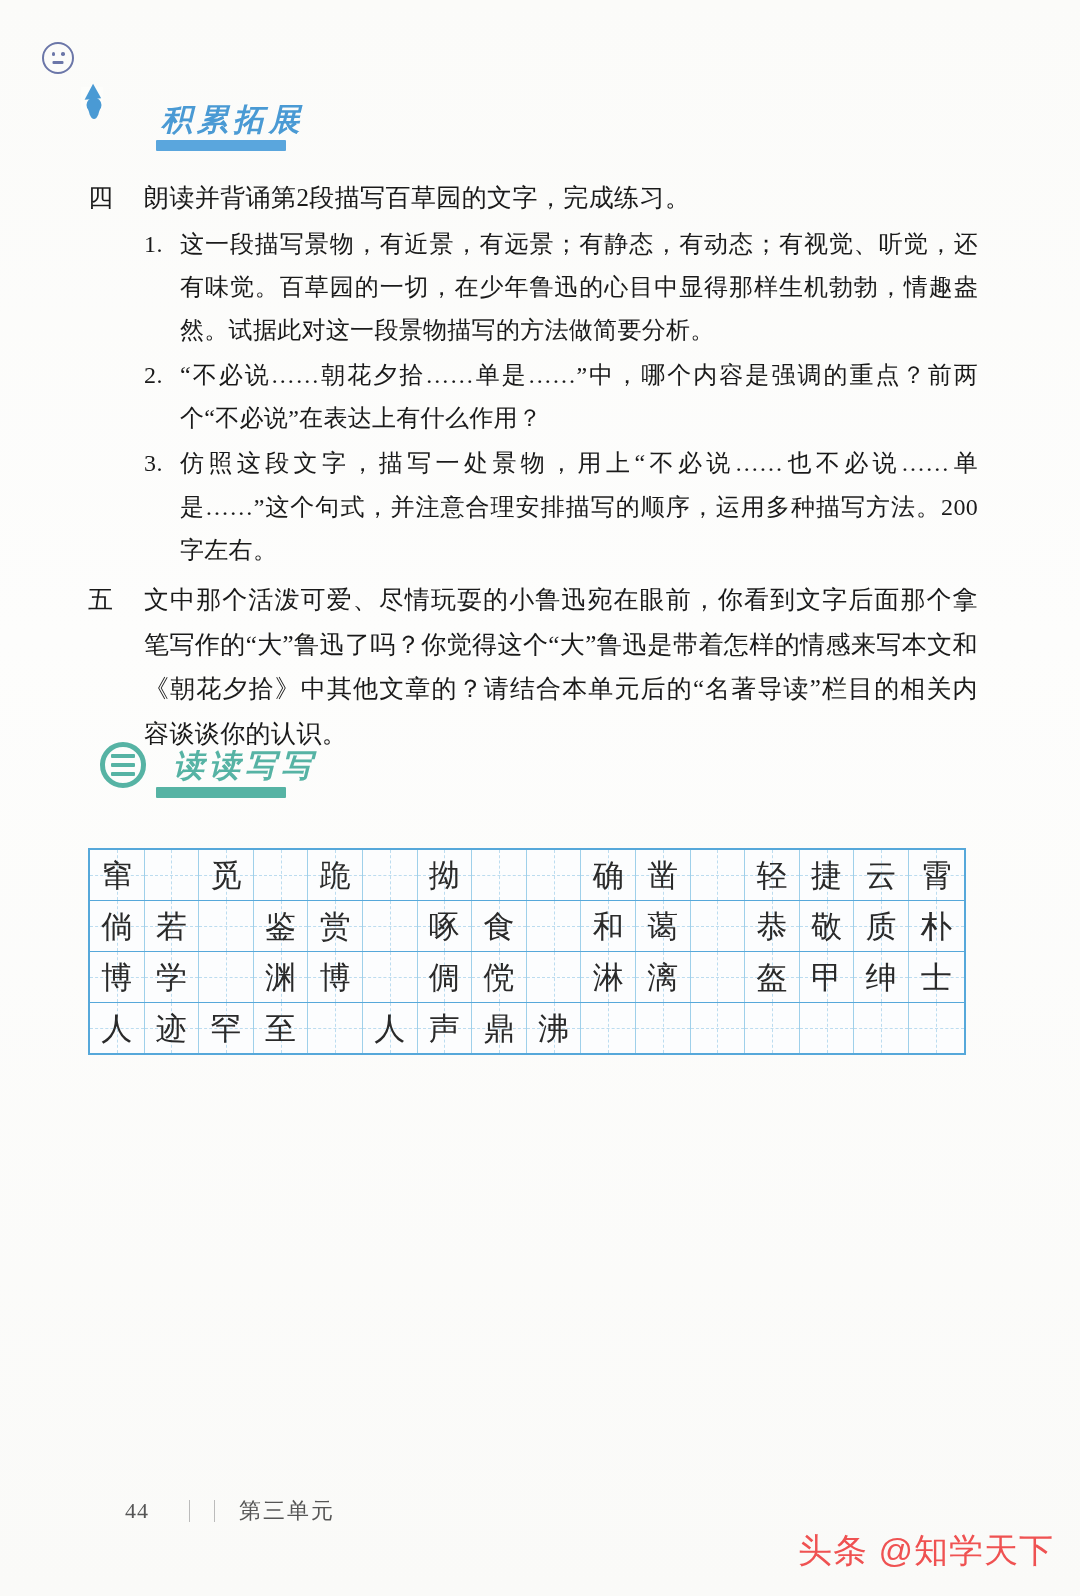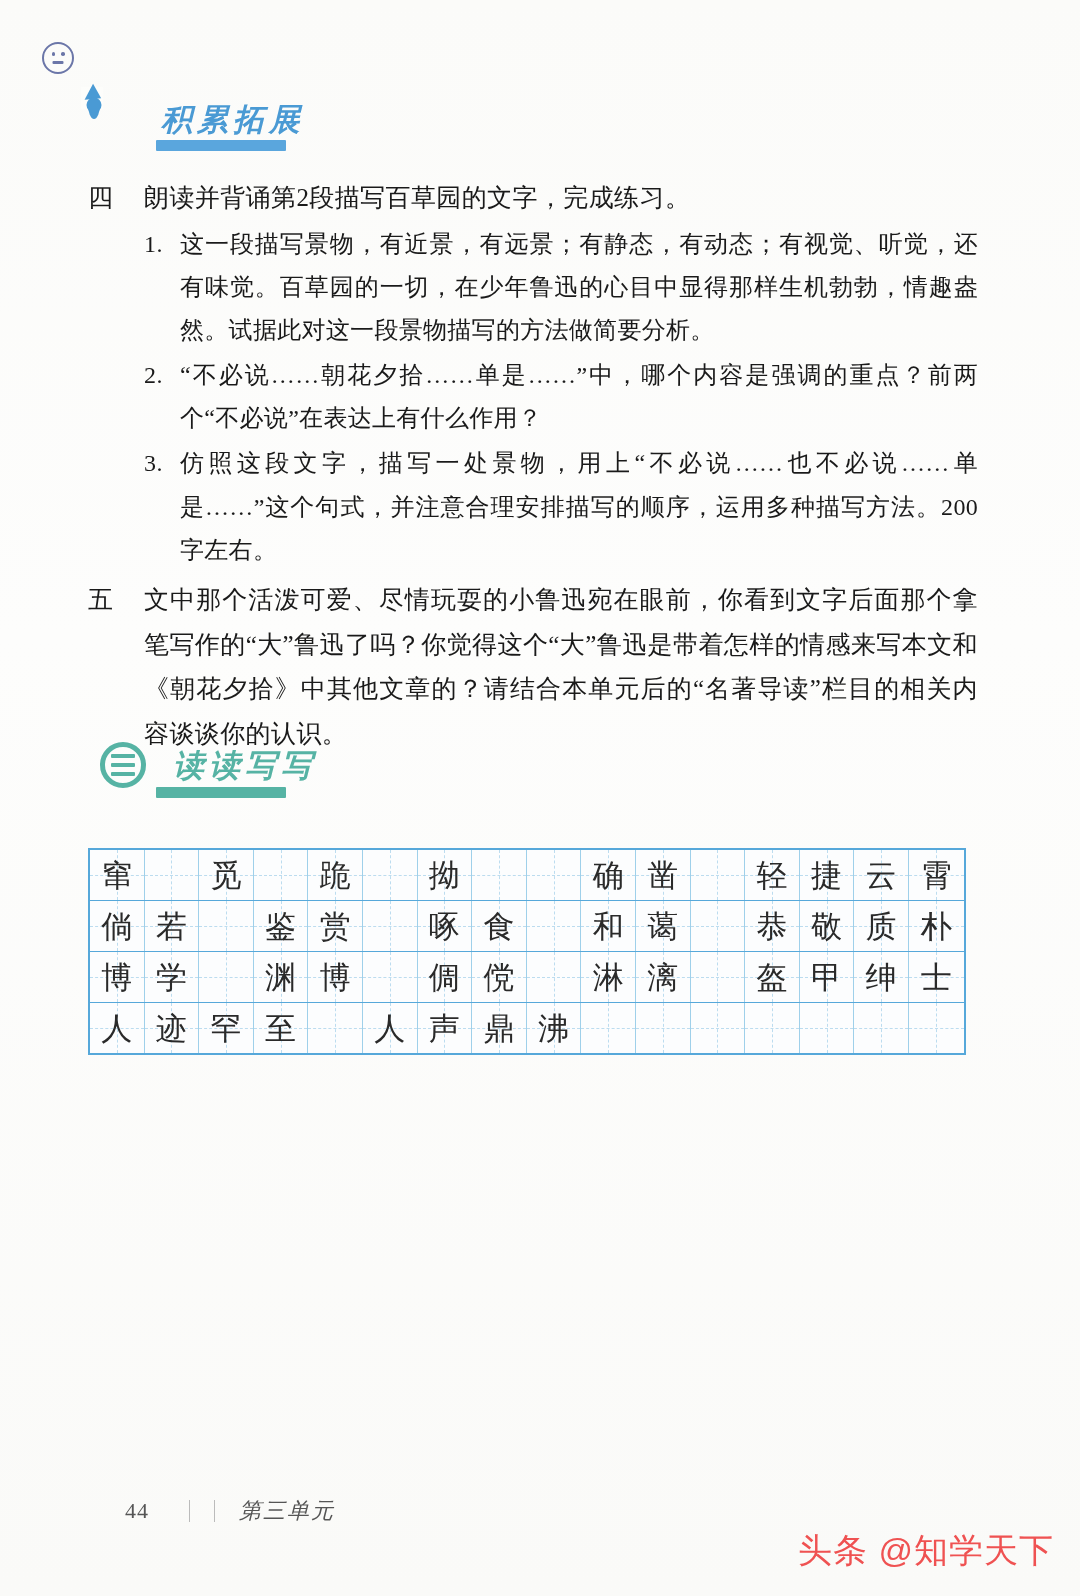--- a/index.html
+++ b/index.html
@@ -153,21 +153,21 @@
     font-size:22px; color:#555;
     letter-spacing:1px;
     margin-left:37px;
   }
   .footer .pg{ width:64px;}
   .footer .sep{
     display:inline-block; width:1px; height:22px;
     background:#bbb; margin:0 24px 0 0;
   }
   .footer .sec1{ letter-spacing:6px; width:240px;}
-  .footer .sec2{ letter-spacing:2px;font-style:italic;}
+  .footer .sec2{ letter-spacing:2px;}
 
   .watermark{
     position:absolute; right:26px; bottom:22px;
     font-size:34px; font-weight:400;
     color:#ef4444;
     font-family:"Liberation Sans", sans-serif;
     letter-spacing:1px;
     opacity:.92;
     margin-top:32px;
   }

